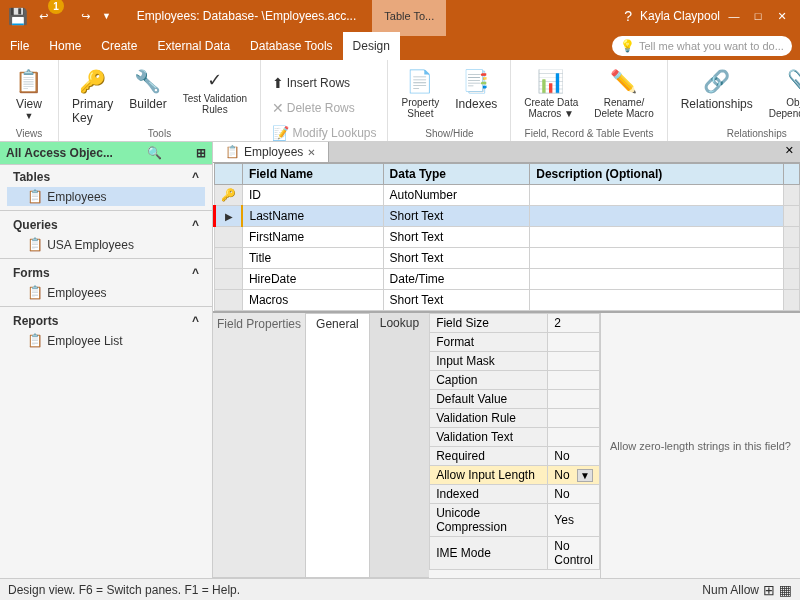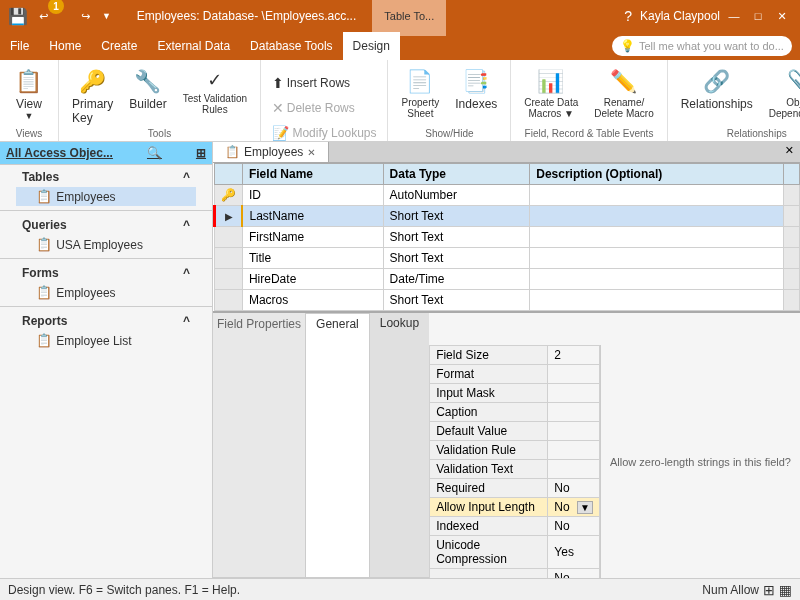--- a/index.html
+++ b/index.html
@@ -107,33 +107,32 @@
 
     
     .sidebar {
       width: 213px;
       background: #f5f5f5;
       border-right: 1px solid #ccc;
       overflow-y: auto;
       flex-shrink: 0;
     }
     .sidebar-header {
-      background: #7dd3fc;
+      background: #86efac;
       padding: 4px 6px;
       font-size: 12px;
       font-weight: bold;
       color: #333;
       display: flex;
       align-items: center;
       justify-content: space-between;
       border-bottom: 1px solid #ccc;
-      text-decoration: underline;
     }
     .sidebar-section {
-      padding: 2px 16px;
+      padding: 2px 7px;
     }
     .sidebar-section-header {
       display: flex;
       align-items: center;
       justify-content: space-between;
       padding: 3px 6px;
       font-weight: bold;
       font-size: 12px;
       color: #333;
       cursor: pointer;
@@ -240,21 +239,20 @@
       padding: 3px 10px;
       font-size: 12px;
       cursor: pointer;
       color: #333;
     }
     .fp-tab.active { background: white; border-top: 1px solid #ccc; border-left: 1px solid #ccc; border-right: 1px solid #ccc; }
     .fp-content {
       display: flex;
       flex: 1;
       overflow: hidden;
-      margin-top: 32px;
     }
     .fp-table-wrap {
       flex: 1;
       overflow-y: auto;
     }
     .fp-table {
       width: 100%;
       border-collapse: collapse;
     }
     .fp-table td {

